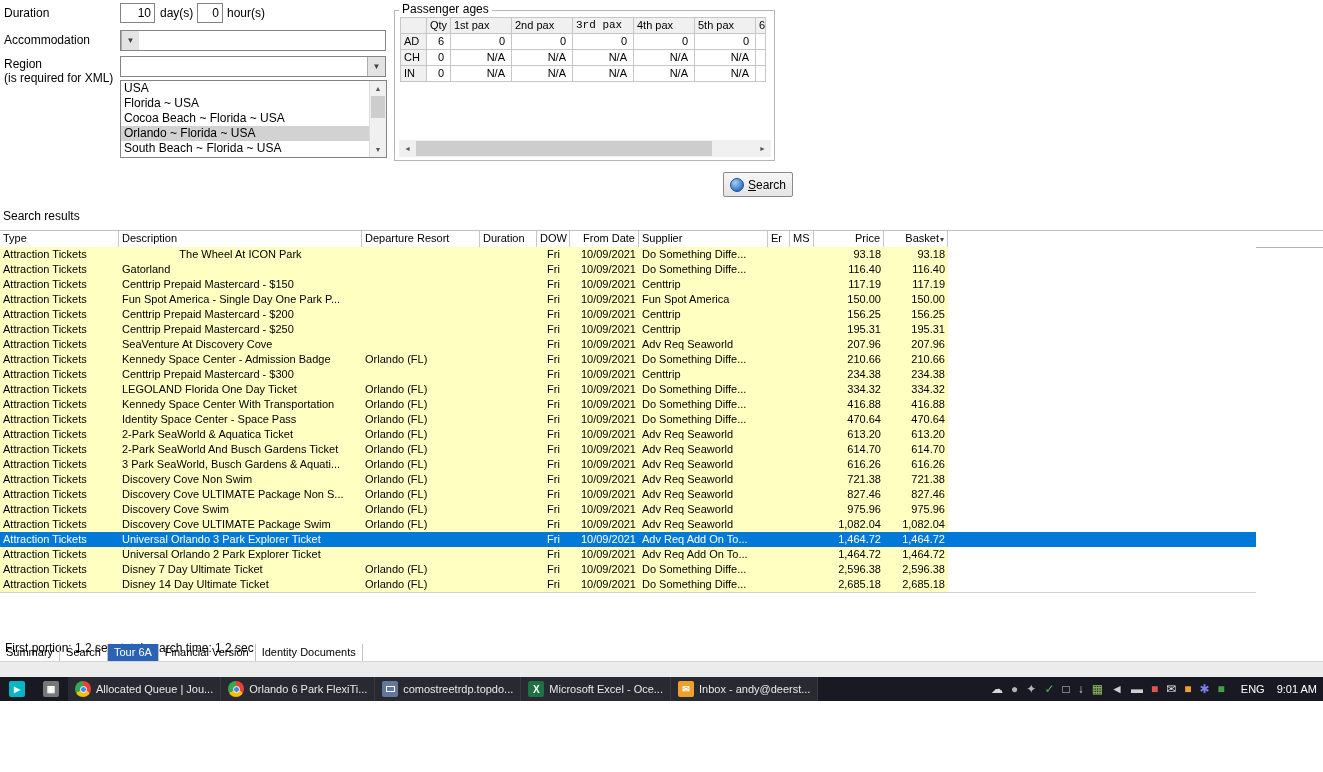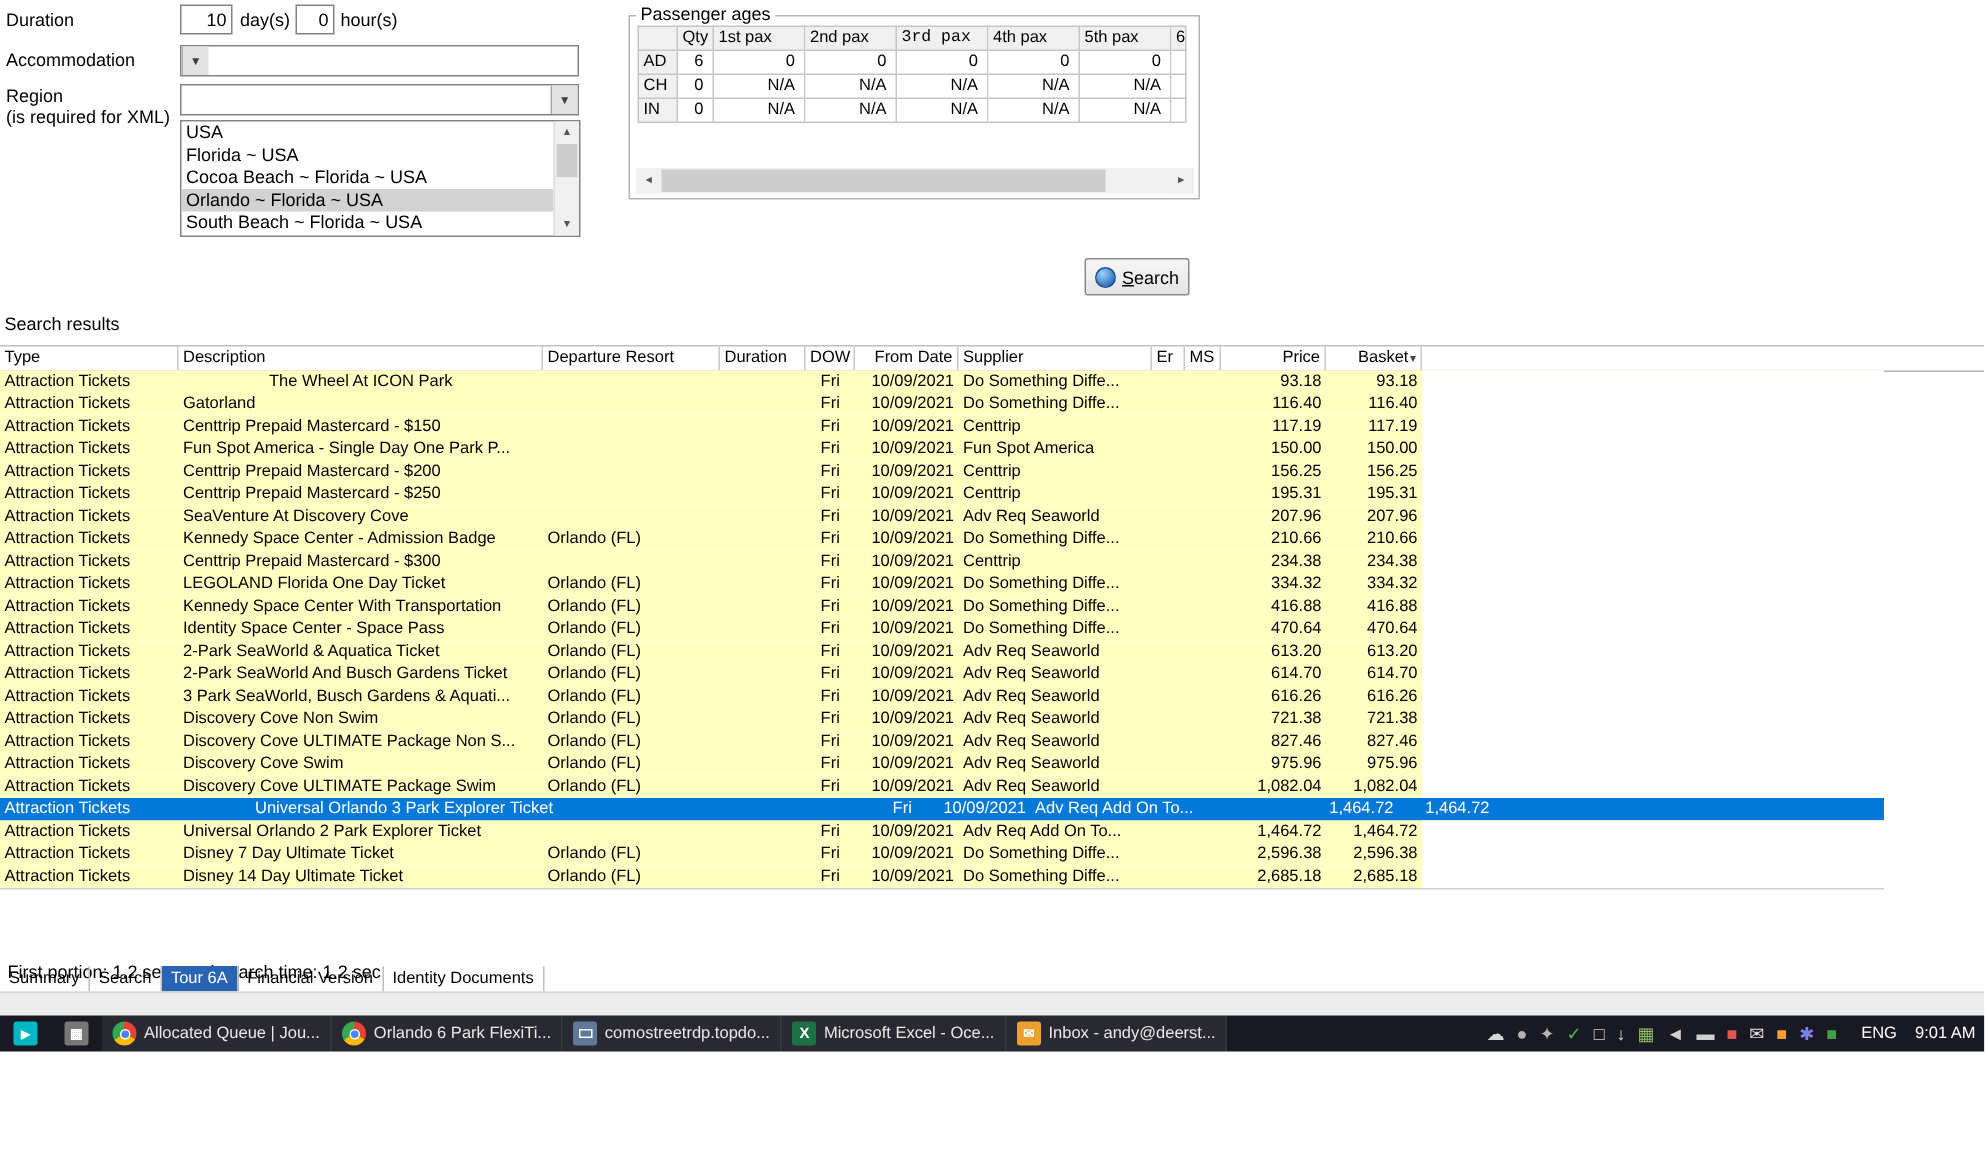--- a/index.html
+++ b/index.html
@@ -122,21 +122,21 @@
         <div class="list-item">South Beach ~ Florida ~ USA</div>
       </div>
     <div class="vscroll">
       <div class="sarrow">▲</div>
       <div class="vthumb"></div>
       <div class="vtrack"></div>
       <div class="sarrow">▼</div>
     </div>
   </div>
 
-  <div class="group" style="left:419px;top:10px;width:381px;height:123px">
+  <div class="group" style="left:394px;top:10px;width:381px;height:151px">
     <span class="glegend">Passenger ages</span>
     <div class="ptable" style="left:5px;top:6px">
         <div class="prow">
           <div class="pcell phead" style="width: 26px;"></div>
           <div class="pcell phead" style="width: 24px;">Qty</div>
           <div class="pcell phead" style="width: 61px;">1st pax</div>
           <div class="pcell phead" style="width: 61px;">2nd pax</div>
           <div class="pcell phead" style="width: 61px; font-family: Liberation Mono, monospace;">3rd pax</div>
           <div class="pcell phead" style="width: 61px;">4th pax</div>
           <div class="pcell phead" style="width: 61px;">5th pax</div>
@@ -463,21 +463,21 @@
         <div class="rcell" style="width: 69px; text-align: right;">10/09/2021</div>
         <div class="rcell" style="width: 129px;">Adv Req Seaworld</div>
         <div class="rcell" style="width: 22px;"></div>
         <div class="rcell" style="width: 24px;"></div>
         <div class="rcell" style="width: 70px; text-align: right;">1,082.04</div>
         <div class="rcell" style="width: 64px; text-align: right;">1,082.04</div>
         <div class="rcell rfill"></div>
       </div>
       <div class="rrow selected">
         <div class="rcell" style="width: 119px;">Attraction Tickets</div>
-        <div class="rcell" style="width: 243px; margin-left: 48px;">Universal Orlando 3 Park Explorer Ticket</div>
+        <div class="rcell" style="width: 243px;">Universal Orlando 3 Park Explorer Ticket</div>
         <div class="rcell" style="width: 118px;"></div>
         <div class="rcell" style="width: 57px;"></div>
         <div class="rcell" style="width: 33px; text-align: center;">Fri</div>
         <div class="rcell" style="width: 69px; text-align: right;">10/09/2021</div>
         <div class="rcell" style="width: 129px;">Adv Req Add On To...</div>
         <div class="rcell" style="width: 22px;"></div>
         <div class="rcell" style="width: 24px;"></div>
         <div class="rcell" style="width: 70px; text-align: right;">1,464.72</div>
         <div class="rcell" style="width: 64px; text-align: right;">1,464.72</div>
         <div class="rcell rfill"></div>

